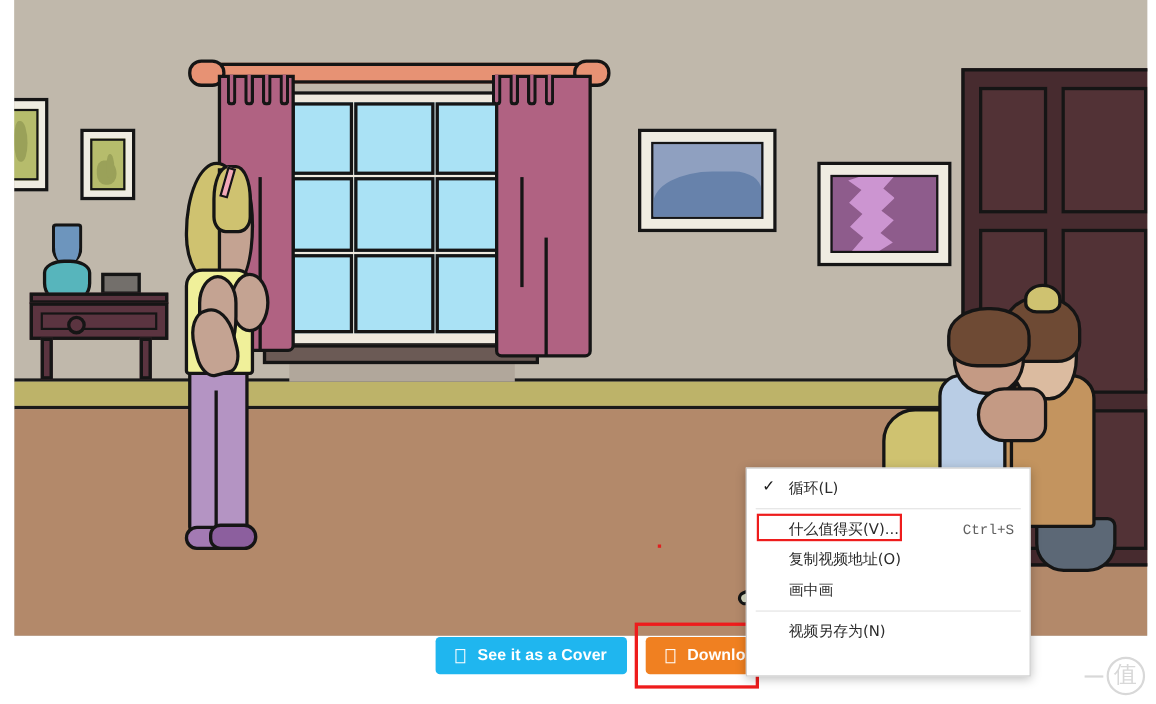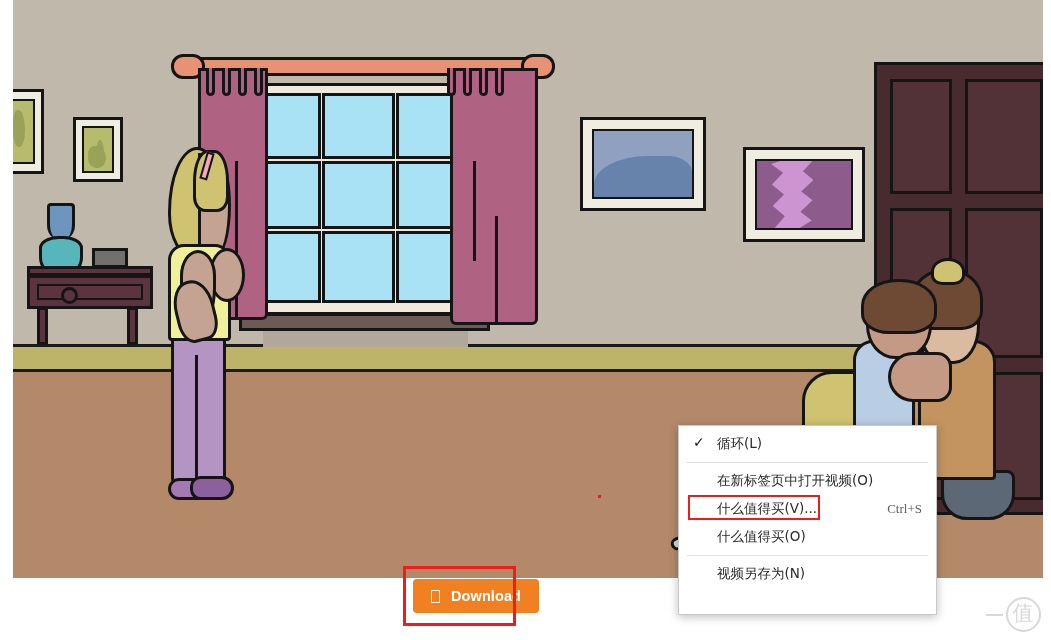--- a/index.html
+++ b/index.html
@@ -117,21 +117,21 @@
   .dlwrap{position:relative;margin-left:17px;}
   .hl-dl{position:absolute;left:-10px;top:-13px;width:113px;height:60px;border:3px solid #ee1c1c;box-sizing:border-box;pointer-events:none;}
 
   
   .ctxmenu{position:absolute;left:678px;top:425px;width:259px;height:190px;background:#ffffff;
            border:1px solid #c9c9c9;box-shadow:0 2px 9px rgba(0,0,0,.26);box-sizing:border-box;padding:4px 0;}
   .mi{position:relative;display:flex;align-items:center;height:28px;padding:0 14px 0 38px;
       font-size:13.5px;color:#2b2b2b;cursor:default;white-space:nowrap;
       font-family:"DejaVu Sans","Liberation Sans",sans-serif;}
   .mi .acc{margin-left:auto;color:#606060;font-size:13px;padding-left:22px;
-           font-family:Liberation Serif, serif;}
+           font-family:Liberation Mono, monospace;}
   .mi .chk{position:absolute;left:14px;top:5px;font-size:14px;color:#1a1a1a;line-height:1;}
   .sep{height:1px;background:#e2e2e2;margin:4px 8px;}
   .hl-mi{position:absolute;left:9px;top:0px;width:132px;height:25px;border:2px solid #ee1c1c;box-sizing:border-box;pointer-events:none;}
 
   
   .wm{position:absolute;right:10px;bottom:8px;display:flex;align-items:center;gap:3px;
       color:#d8d8d8;font-size:25px;font-family:"DejaVu Sans","Liberation Sans",sans-serif;
       user-select:none;white-space:nowrap;letter-spacing:1px;}
   .wm .dash{width:17px;height:2px;background:#d8d8d8;}
   .wm .circ{display:inline-block;width:31px;height:31px;border:2px solid #d8d8d8;border-radius:50%;
@@ -251,53 +251,57 @@
     <div class="p-bodyB"></div>
     <div class="p-headB"></div>
     <div class="p-hairB"></div>
     <div class="p-armA"></div>
 
     <div class="floorItem"></div>
     <div class="cursorDot"></div>
   </div>
 
   <div class="btnrow">
+    <button class="btn btn-cover">
+      <span class="tofu"></span>
+      <span>See it as a Cover</span>
+    </button>
     <span class="dlwrap">
       <button class="btn btn-dl">
         <span class="tofu"></span>
         <span>Download</span>
       </button>
       <span class="hl-dl"></span>
     </span>
   </div>
 
   <div class="ctxmenu">
 
     <div class="mi">
       <span class="chk">✓</span>
       <span>循环(L)</span>
     </div>
 
 
     <div class="sep"></div>
 
-    <div class="mi">
-      <span>在新标签页中打开视频(O)</span>
-    </div>
 
     <div class="mi">
       <span>什么值得买(V)...</span>
       <span class="acc">Ctrl+S</span>
       <span class="hl-mi"></span>
     </div>
 
     <div class="mi">
-      <span>什么值得买(O)</span>
-    </div>
-
+      <span>复制视频地址(O)</span>
+    </div>
+
+    <div class="mi">
+      <span>画中画</span>
+    </div>
 
     <div class="sep"></div>
 
     <div class="mi">
       <span>视频另存为(N)</span>
     </div>
   </div>
 
   <div class="wm">
     <span class="dash"></span>

